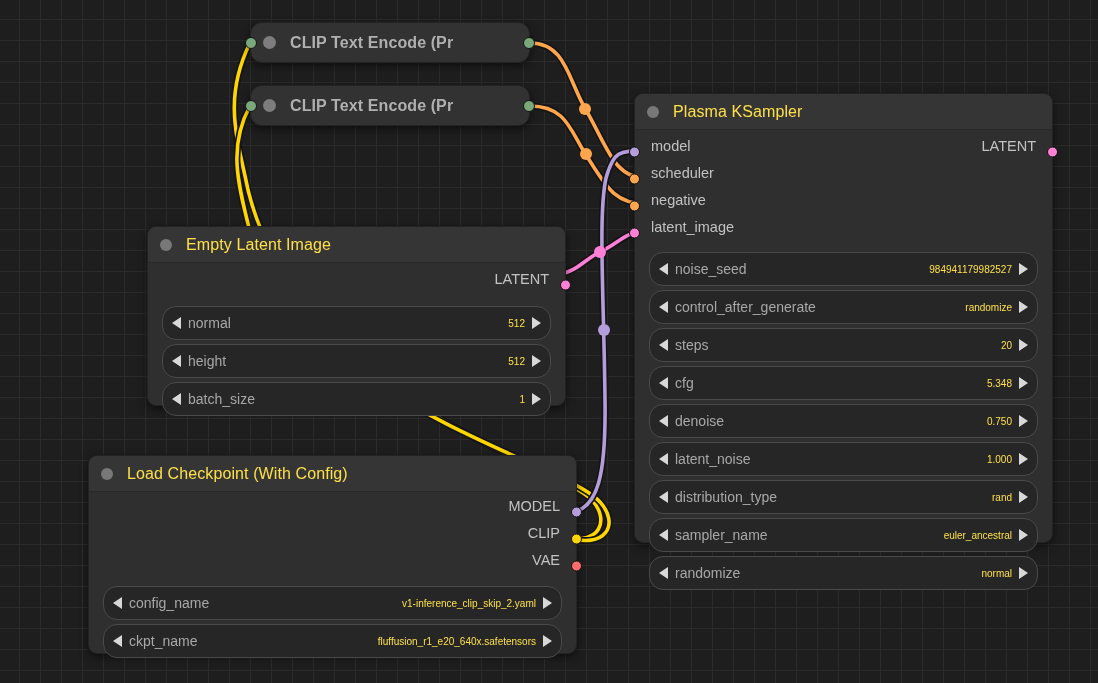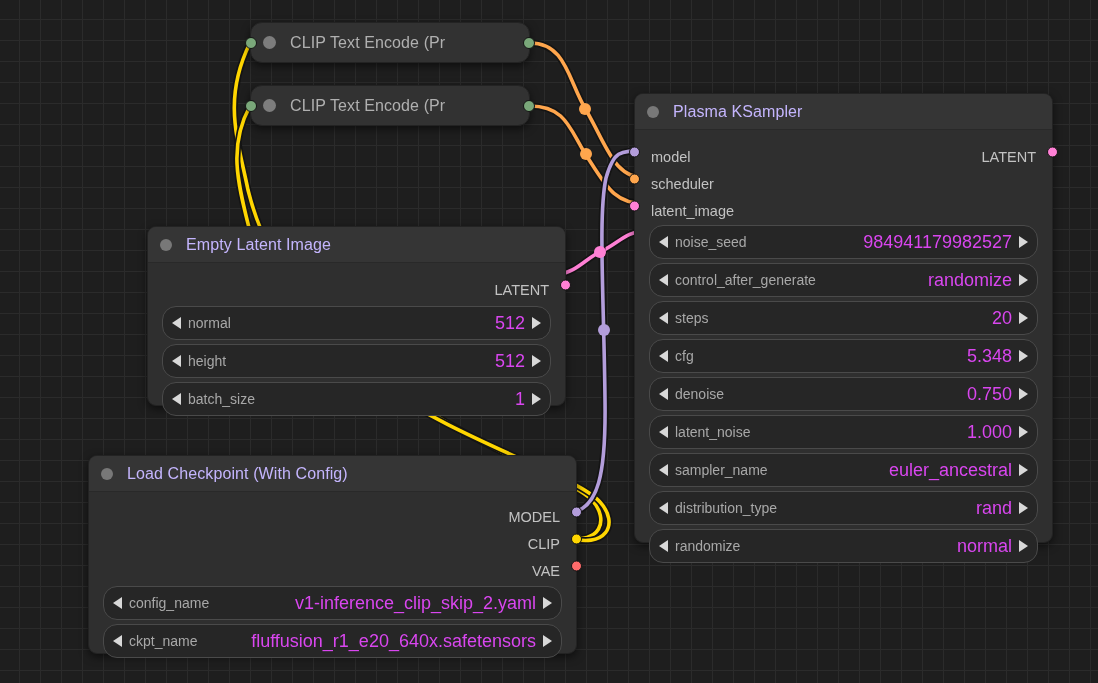--- a/index.html
+++ b/index.html
@@ -45,33 +45,33 @@
     padding-left: 12px;
     border-bottom: 1px solid #292929;
   }
   .collapse-dot {
     width: 12px; height: 12px; border-radius: 50%;
     background: #787878;
     flex: 0 0 auto;
     margin-right: 14px;
   }
   .node-title {
-    color: #c4b5fd;
+    color: #fde047;
     font-size: 16px;
     letter-spacing: 0.1px;
     white-space: nowrap;
   }
   .node-body { position: relative; padding: 0; }
 
   
   .slot-row {
     position: relative;
     height: 27px;
     display: flex;
-    align-items: flex-end;
+    align-items: flex-start;
   }
   .slot-row.out { justify-content: flex-end; }
   .slot-dot {
     position: absolute;
     width: 11px; height: 11px;
     border-radius: 50%;
     border: 1px solid #141414;
     top: 50%;
     transform: translateY(-50%);
   }
@@ -106,37 +106,38 @@
   .arr-l { border-top: 6px solid transparent; border-bottom: 6px solid transparent; border-right: 9px solid #d8d8d8; }
   .arr-r { border-top: 6px solid transparent; border-bottom: 6px solid transparent; border-left: 9px solid #d8d8d8; }
   .w-label {
     color: #a8a8a8;
     font-size: 14px;
     margin-left: 7px;
     white-space: nowrap;
     flex: 0 0 auto;
   }
   .w-value {
-    color: #d946ef;
-    font-size: 18px;
+    color: #fde047;
+    font-size: 10px;
     margin-right: 7px;
     margin-left: auto;
     white-space: nowrap;
     flex: 0 0 auto;
   }
 
   
   .node.collapsed {
     height: 41px;
     border-radius: 12px;
     background: #323232;
     display: flex;
     align-items: center;
     padding-left: 12px;
     border: 1px solid #232323;
+    font-weight: bold;
   }
   .node.collapsed .node-title { color: #b0b0b0; font-size: 16px; }
   .collapse-toggle {
     width: 13px; height: 13px; border-radius: 50%;
     background: #7d7d7d;
     margin-right: 14px;
     flex: 0 0 auto;
     cursor: pointer;
   }
   .collapsed-slot {
@@ -270,20 +271,24 @@
         <span class="slot-label" style="padding-left:16px;">model</span>
         <span class="slot-label" style="padding-right:16px;">LATENT</span>
         <span class="slot-dot out" style="background:#FF80D5;"></span>
       </div>
 
       <div class="slot-row in">
         <span class="slot-dot in" style="background:#FFA64D;"></span>
         <span class="slot-label">scheduler</span>
       </div>
       <div class="slot-row in">
+        <span class="slot-dot in" style="background:#FFA64D;"></span>
+        <span class="slot-label">negative</span>
+      </div>
+      <div class="slot-row in">
         <span class="slot-dot in" style="background:#FF80D5;"></span>
         <span class="slot-label">latent_image</span>
       </div>
 
       <div style="height:2px;"></div>
 
       <div class="widget">
         <span class="arr arr-l"></span>
         <span class="w-label">noise_seed</span>
         <span class="w-value">984941179982527</span>
@@ -314,32 +319,32 @@
         <span class="arr arr-r"></span>
       </div>
       <div class="widget">
         <span class="arr arr-l"></span>
         <span class="w-label">latent_noise</span>
         <span class="w-value">1.000</span>
         <span class="arr arr-r"></span>
       </div>
       <div class="widget">
         <span class="arr arr-l"></span>
+        <span class="w-label">distribution_type</span>
+        <span class="w-value">rand</span>
+        <span class="arr arr-r"></span>
+      </div>
+      <div class="widget">
+        <span class="arr arr-l"></span>
         <span class="w-label">sampler_name</span>
         <span class="w-value">euler_ancestral</span>
         <span class="arr arr-r"></span>
       </div>
       <div class="widget">
         <span class="arr arr-l"></span>
-        <span class="w-label">distribution_type</span>
-        <span class="w-value">rand</span>
-        <span class="arr arr-r"></span>
-      </div>
-      <div class="widget">
-        <span class="arr arr-l"></span>
         <span class="w-label">randomize</span>
         <span class="w-value">normal</span>
         <span class="arr arr-r"></span>
       </div>
     </div>
   </div>
 
 </div>
 
 </body></html>

